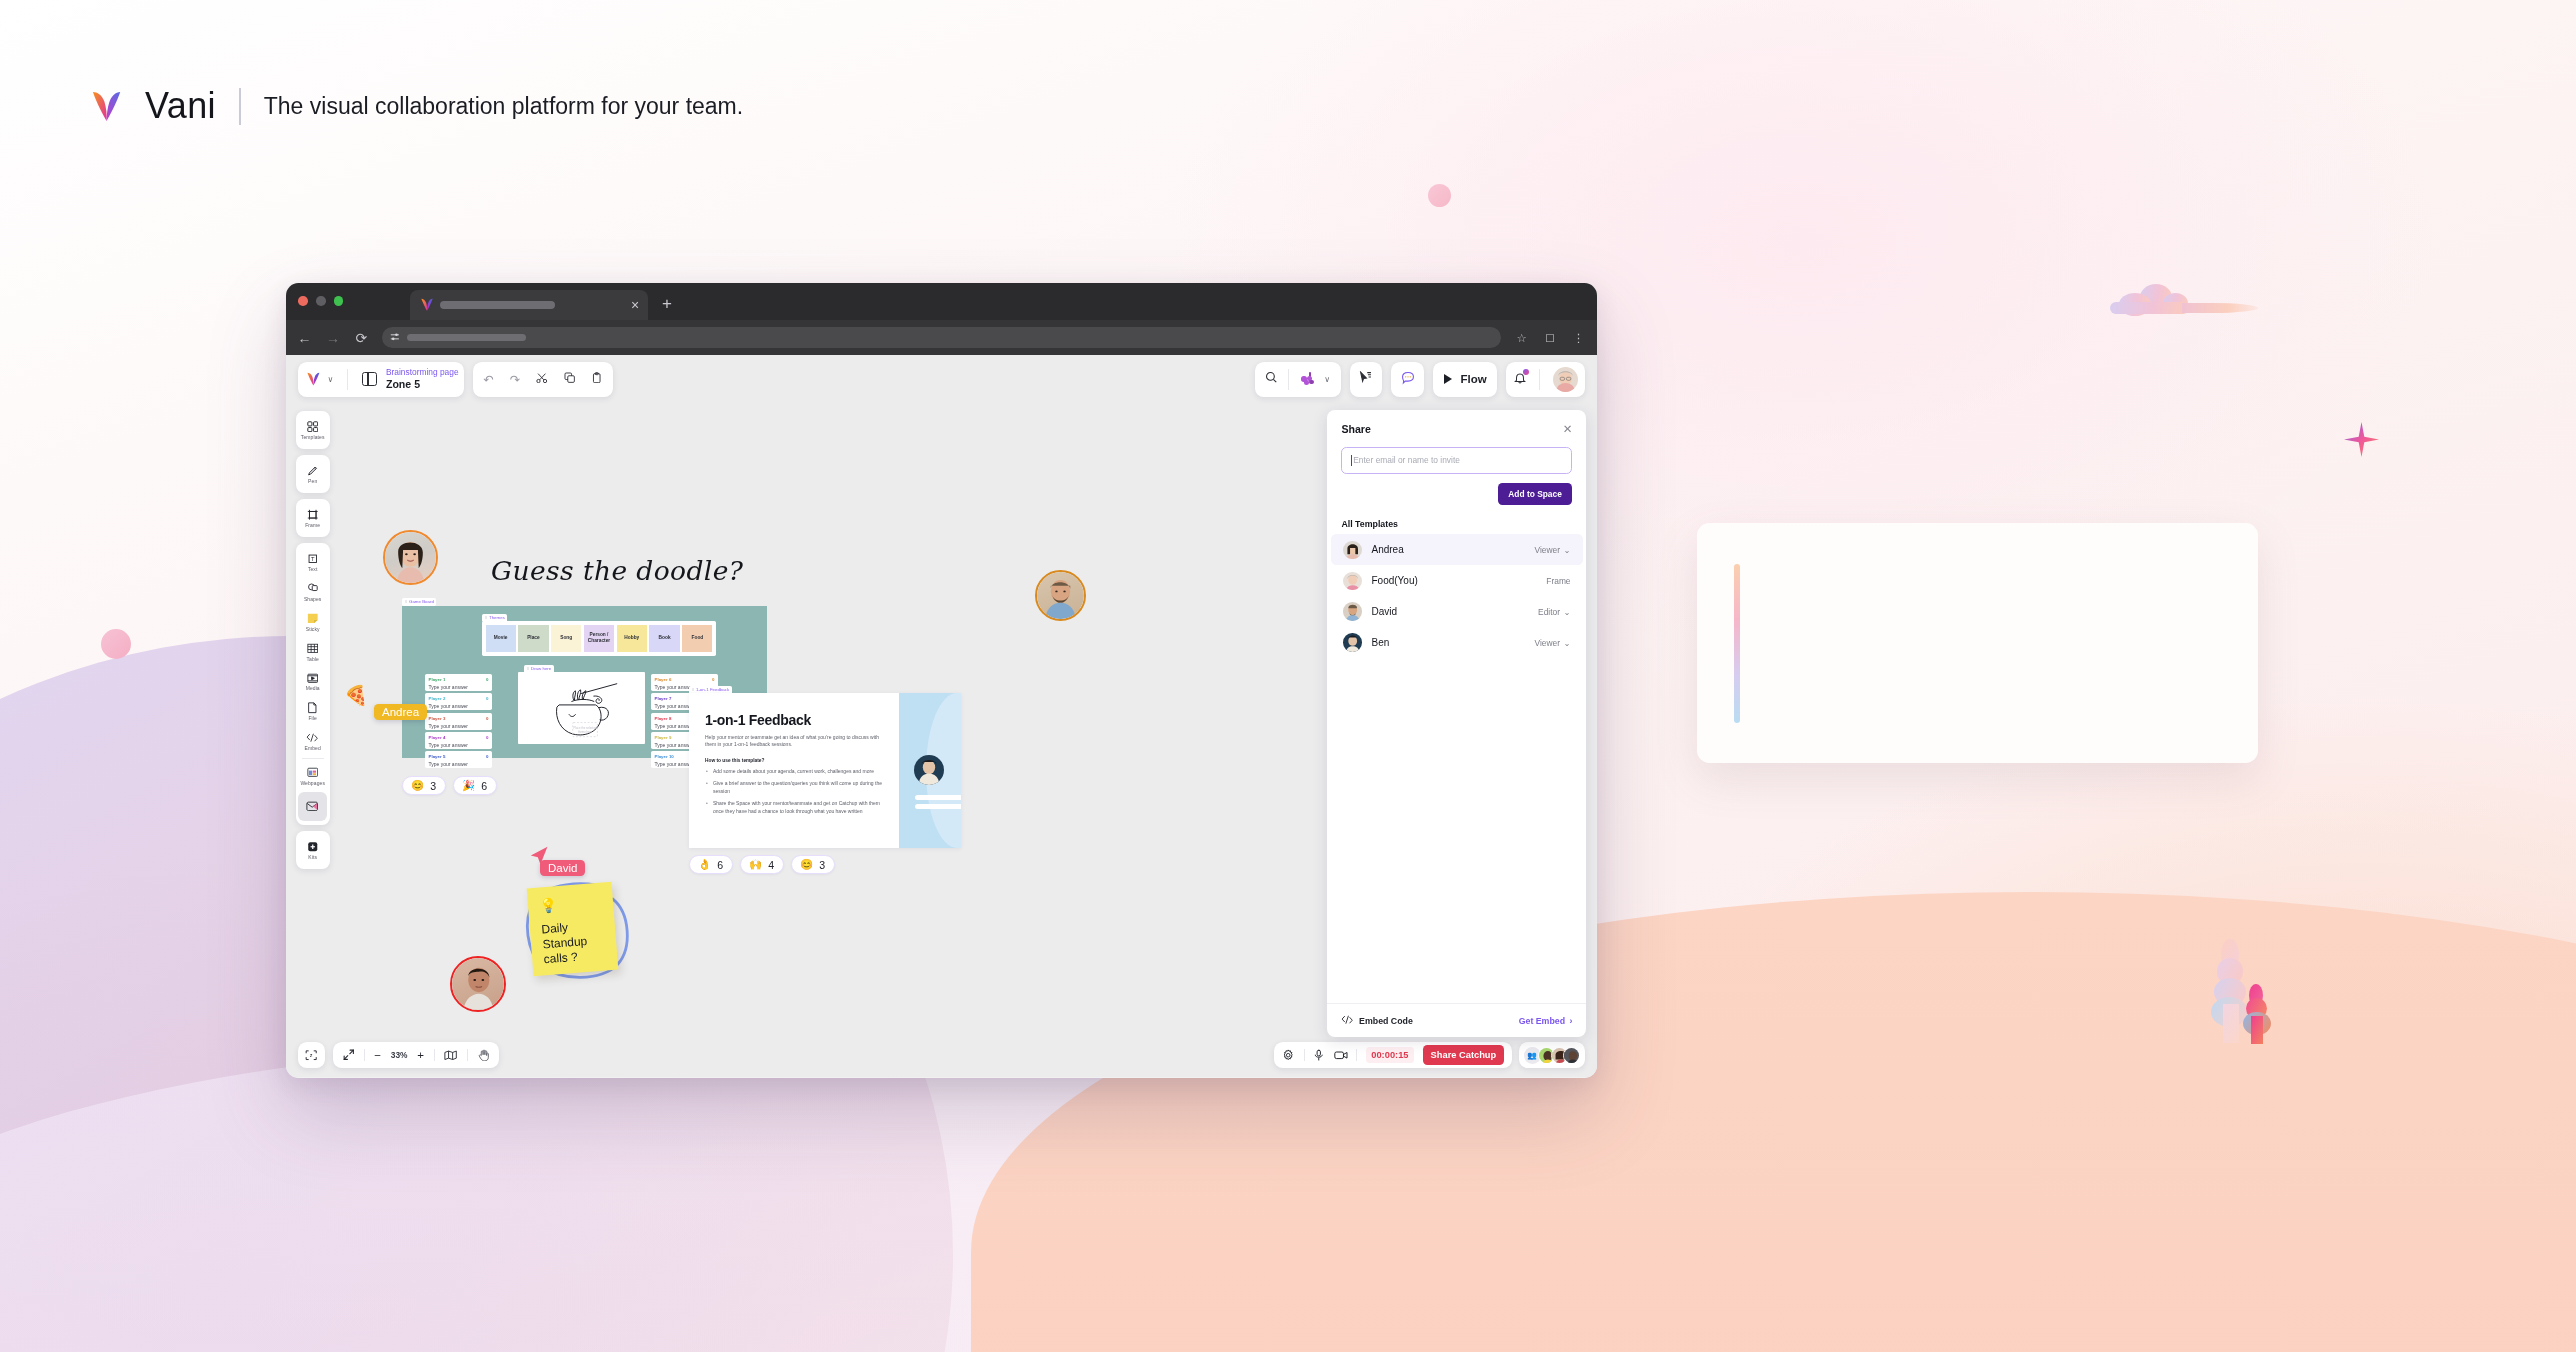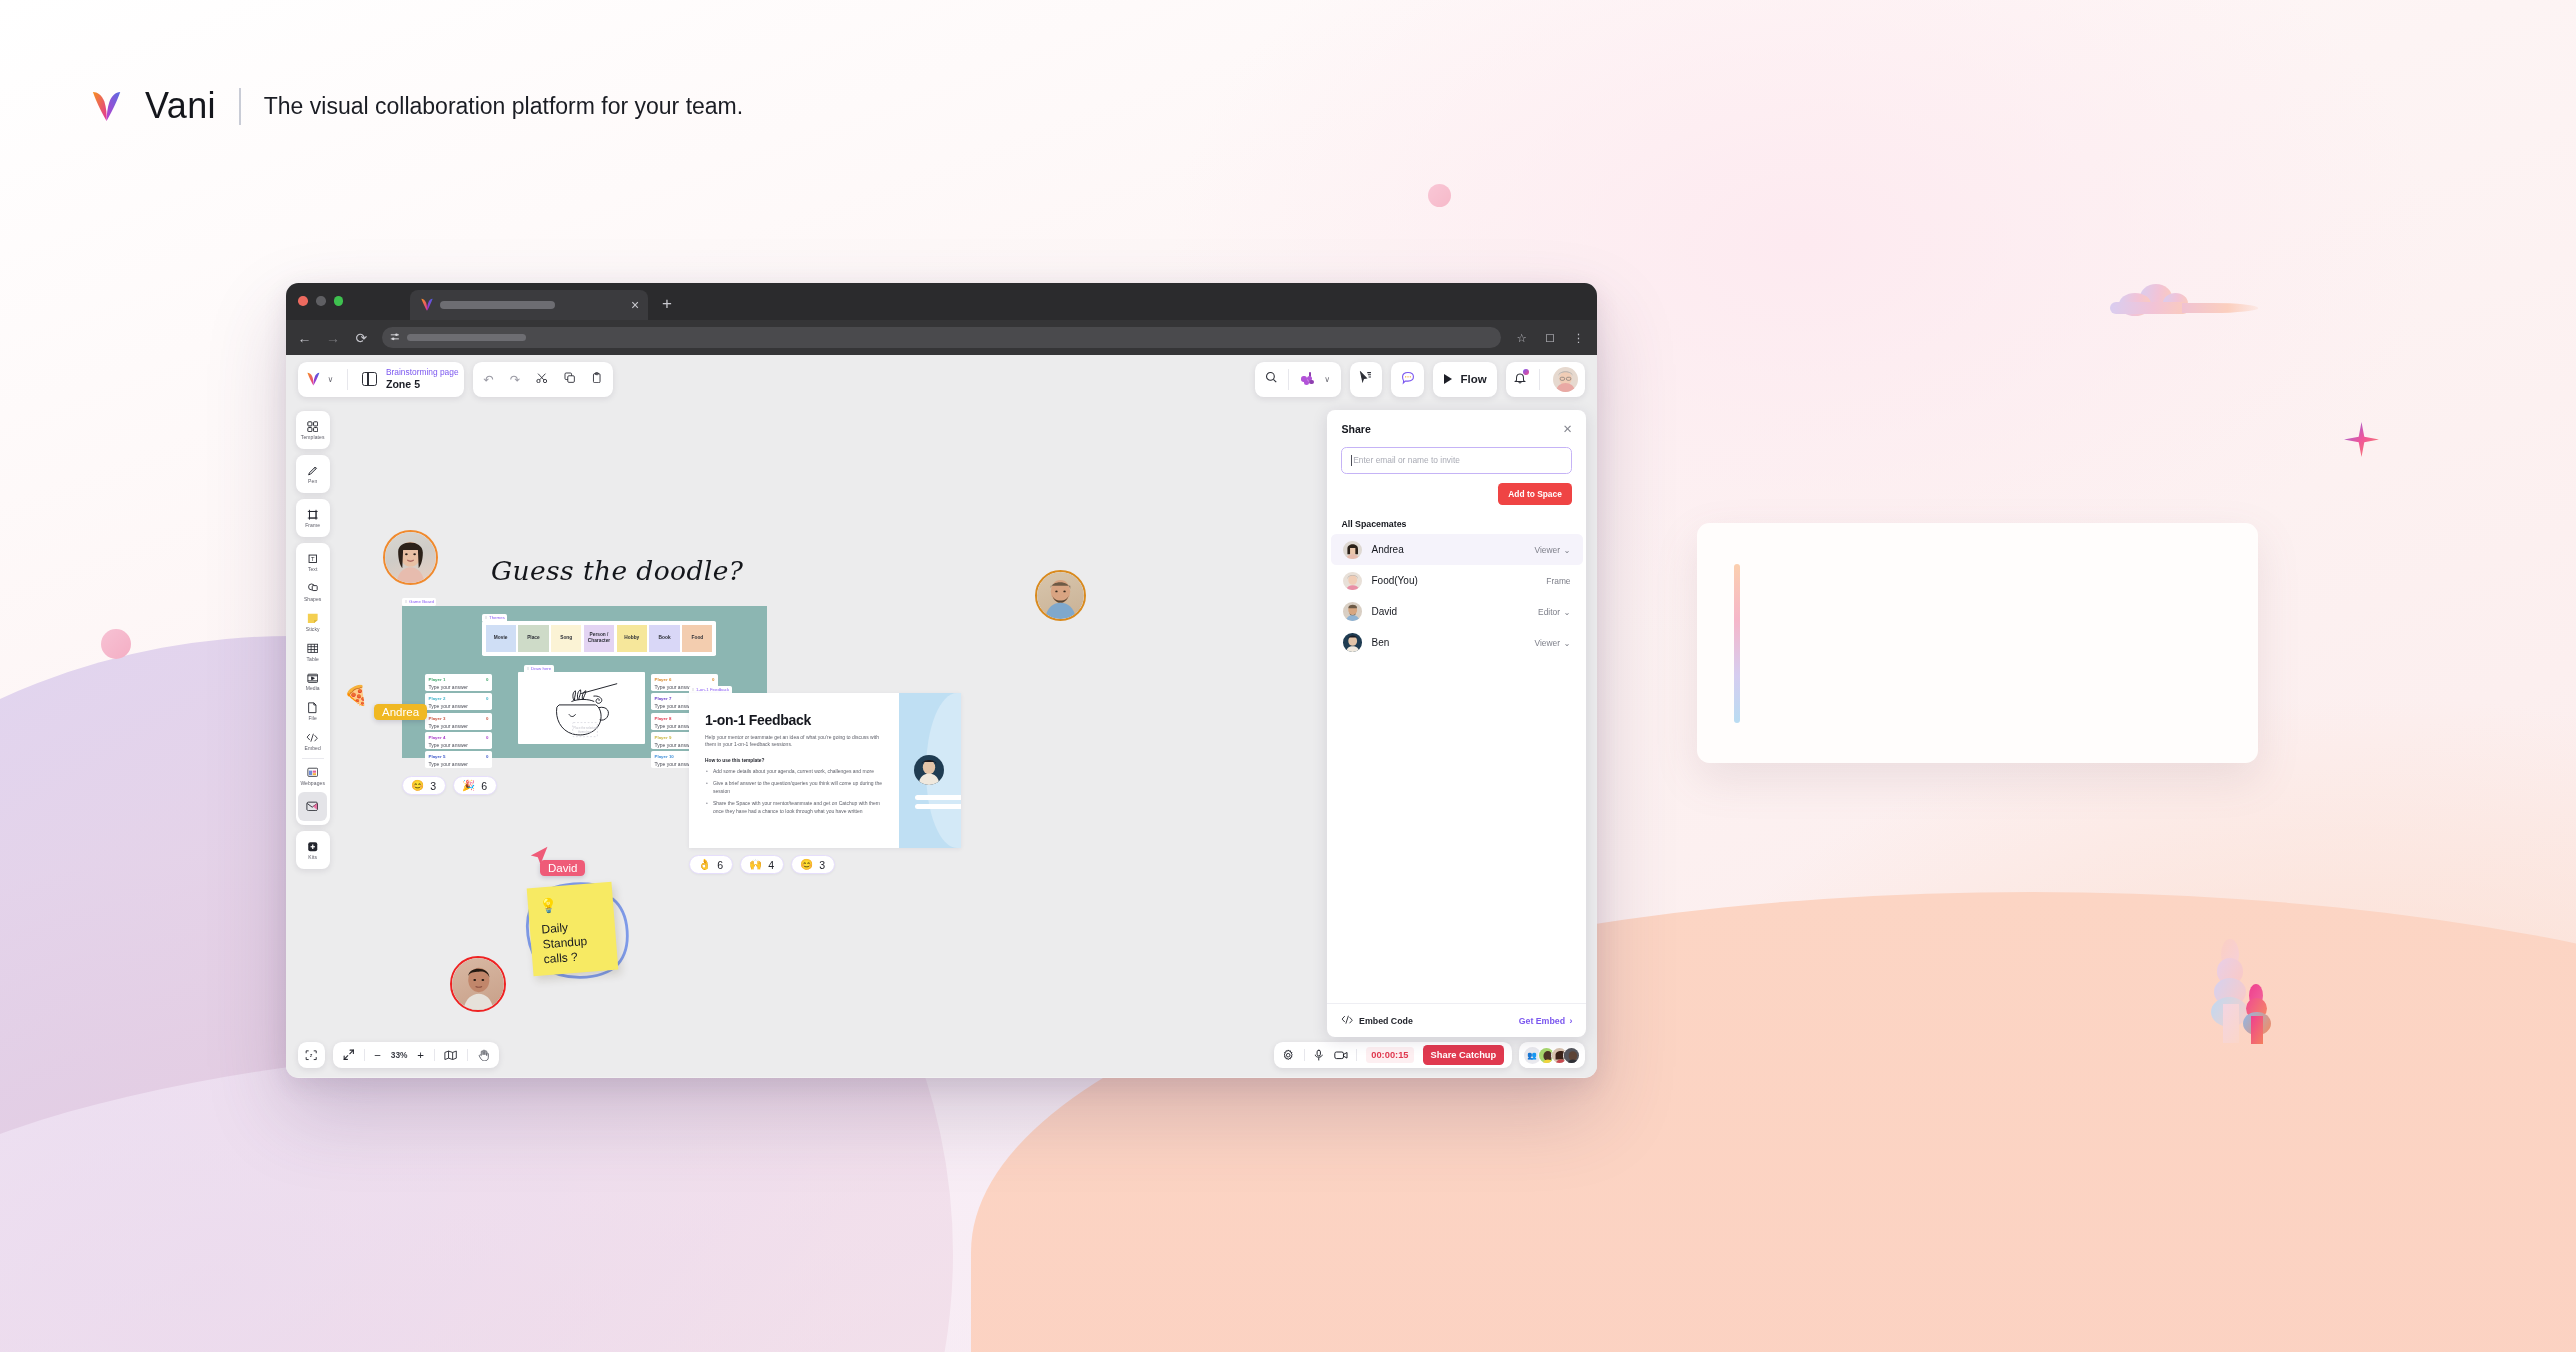--- a/index.html
+++ b/index.html
@@ -228,21 +228,21 @@
   .share-head { display: flex; align-items: center; justify-content: space-between; padding: 12.4px 14px 0 14px; }
   .share-title { font-size: 10.6px; font-weight: 800; color: #15171e; }
   .share-x { color: #84868f; font-size: 11.5px; }
   .invite-input {
     margin: 10.6px 14px 0 14px; height: 27px; border: 1.2px solid #c5b3f6; border-radius: 5.3px;
     display: flex; align-items: center; padding: 0 8.8px; gap: 0.9px;
   }
   .caret { width: 1.2px; height: 11.5px; background: #4b4d57; }
   .invite-ph { font-size: 8.4px; color: #a9abb5; }
   .add-btn {
-    align-self: flex-end; margin: 8.8px 14px 0 0; background: #ef4444; color: #fff;
+    align-self: flex-end; margin: 8.8px 14px 0 0; background: #4c1d95; color: #fff;
     font-size: 8.4px; font-weight: 700; border-radius: 4.4px; padding: 6.2px 10.6px;
   }
   .spacemates-h { font-size: 8.8px; font-weight: 800; color: #15171e; padding: 14px 14px 5.3px 14px; }
   .sm-list { flex: 1; overflow: hidden; }
   .sm-row { display: flex; align-items: center; gap: 9.7px; padding: 6.2px 12.4px; margin: 0 3.5px; border-radius: 5.3px; }
   .sm-row.sel { background: #f5f3fb; }
   .sm-av { width: 18.5px; height: 18.5px; border-radius: 50%; overflow: hidden; flex: none; }
   .sm-name { font-size: 10px; color: #15171e; }
   .sm-role { margin-left: auto; font-size: 8.4px; color: #7d7f89; display: flex; align-items: center; gap: 3.5px; }
   .share-foot { border-top: 0.9px solid #eeeef3; padding: 10.6px 14px; display: flex; align-items: center; }
@@ -848,21 +848,21 @@
     <div class="share-panel">
       <div class="share-head">
         <div class="share-title">Share</div>
         <div class="share-x">✕</div>
       </div>
       <div class="invite-input">
         <div class="caret"></div>
         <div class="invite-ph">Enter email or name to invite</div>
       </div>
       <div class="add-btn">Add to Space</div>
-      <div class="spacemates-h">All Spacemates</div>
+      <div class="spacemates-h">All Templates</div>
       <div class="sm-list" id="sm-list">
           <div class="sm-row sel">
             <span class="sm-av"><svg viewBox="0 0 22 22" width="19.4" height="19.4">
                 <rect width="22" height="22" fill="#ded8d2"></rect>
                 <ellipse cx="11" cy="10" rx="5" ry="6" fill="#eac6ab"></ellipse>
                 <path d="M5 9 C5 2, 17 2, 17 9 L17 15 L14 15 L14 8 L8 8 L8 15 L5 15Z" fill="#2b2119"></path>
                 <path d="M3 22 C4 17, 7 15, 11 15 C15 15, 18 17, 19 22Z" fill="#e7bcae"></path>
               </svg></span>
             <span class="sm-name">Andrea</span>
             <span class="sm-role">Viewer<span>⌄</span></span>

